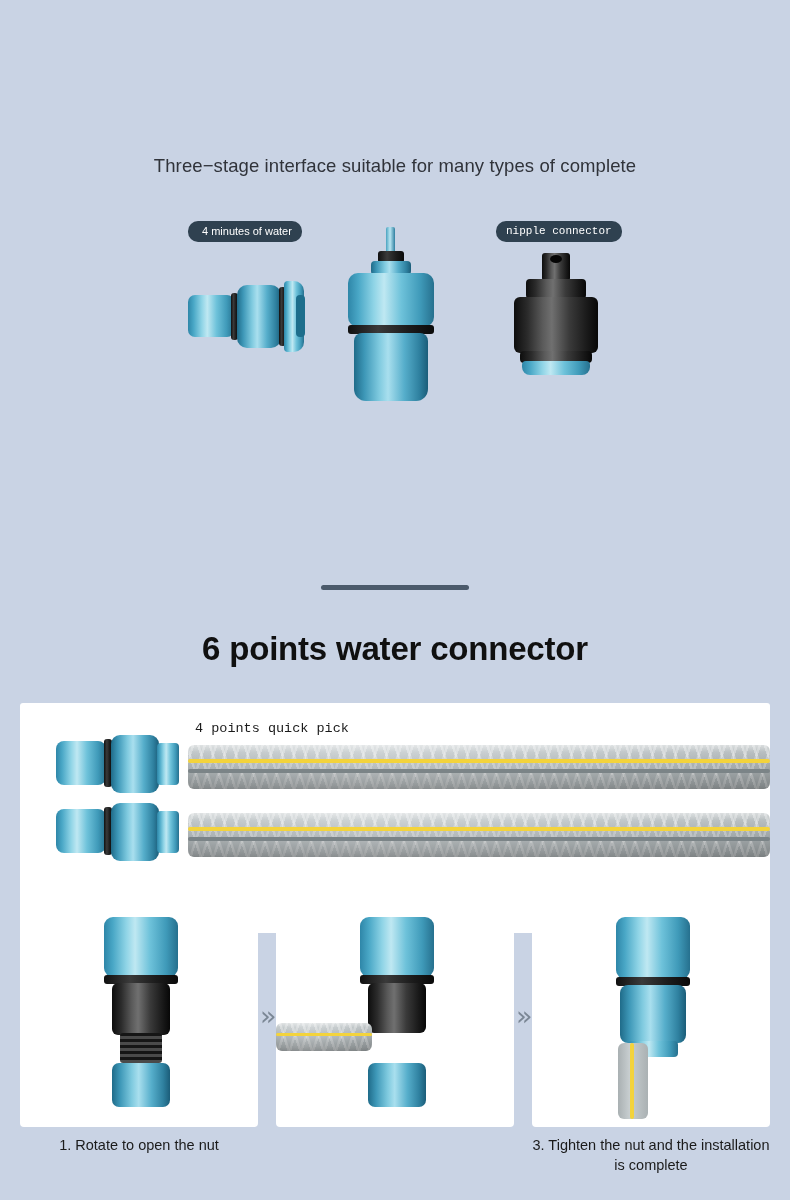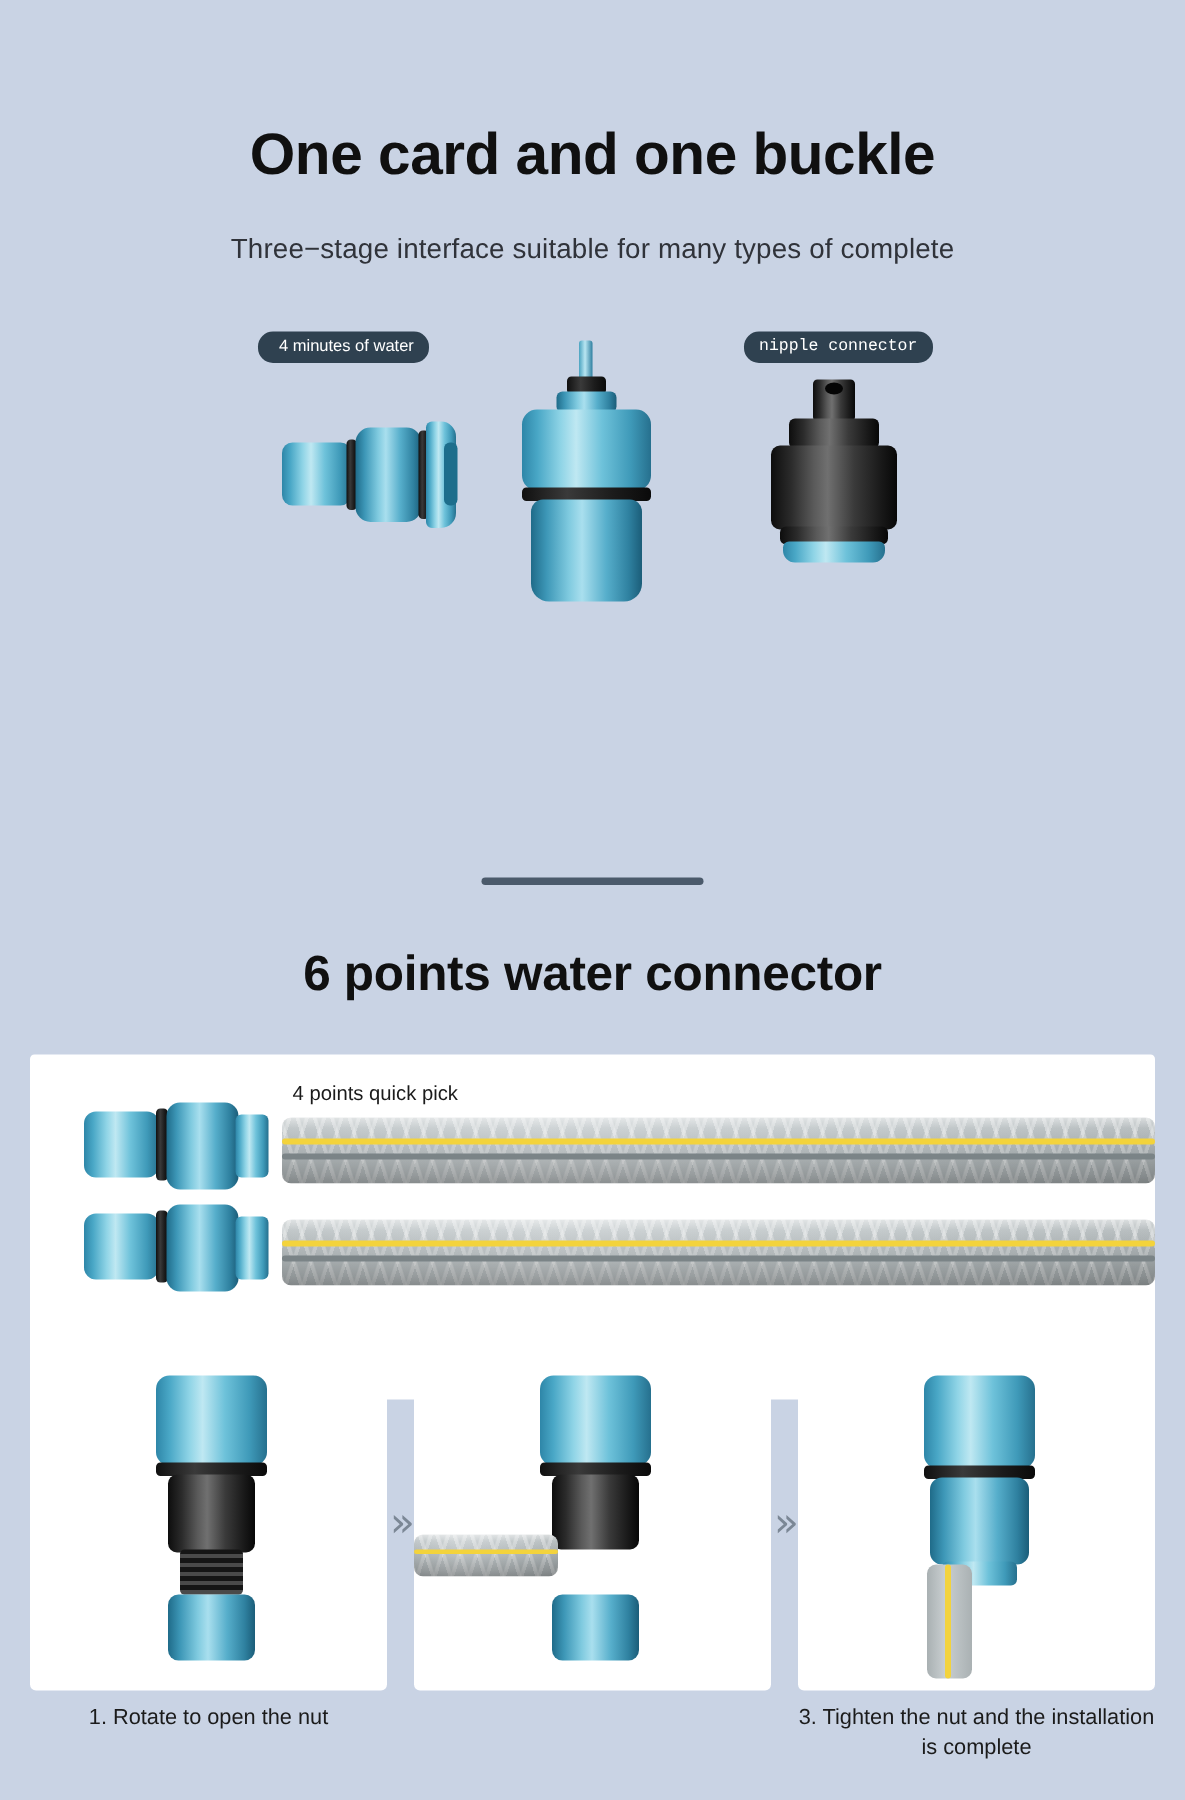--- a/index.html
+++ b/index.html
@@ -43,21 +43,21 @@
   }
   .pill {
     position: absolute;
     background: #2f4150;
     color: #ffffff;
     font-size: 11px;
     padding: 4px 10px 5px 10px;
     border-radius: 10px;
     white-space: nowrap;
   }
-  .pill.p1 { left: 172px; top: 16px; padding-left: 14px; }
+  .pill.p1 { left: 188px; top: 16px; padding-left: 14px; }
   .pill.p2 { left: 496px; top: 16px; font-family: Liberation Mono, monospace; }
 
   .prod { position: absolute; }
 
   
   .cyl {
     position: absolute;
     border-radius: 8px;
   }
   .ribs {
@@ -115,20 +115,21 @@
   
   .hose-panel {
     position: absolute;
     left: 20px;
     top: 703px;
     width: 750px;
     height: 230px;
     background: #ffffff;
     border-radius: 3px;
     overflow: hidden;
+    font-family: Liberation Mono, monospace;
   }
   .hose-label {
     position: absolute;
     font-size: 13.5px;
     color: #1b1b1b;
     white-space: nowrap;
   }
   .hose-label.l1 { left: 175px; top: 18px; }
   .hose-label.l2 { left: 318px; top: 18px; }
 
@@ -201,21 +202,21 @@
   }
   .caption.k1 { left: -6px; top: 230px; }
   .caption.k2 { left: 250px; top: 230px; }
   .caption.k3 { left: 506px; top: 230px; }
 </style>
 </head>
 <body>
 
 <div class="header">
   <h1 class="title">
-    <span>One card and one buckle</span><br>
+    <br>
   </h1>
   <div class="subtitle">Three−stage interface suitable for many types of complete</div>
 </div>
 
 <div class="connectors">
 
   <div class="pill p1">4 minutes of water</div>
   <div class="pill p2">nipple connector</div>
 
   <div class="prod" style="left:186px; top:46px; width:120px; height:150px;">

